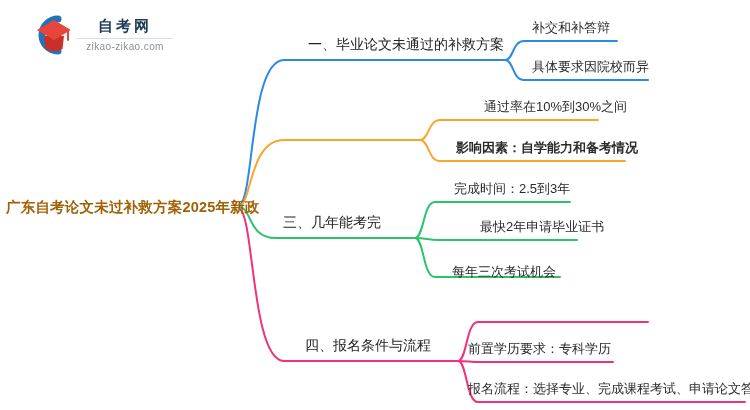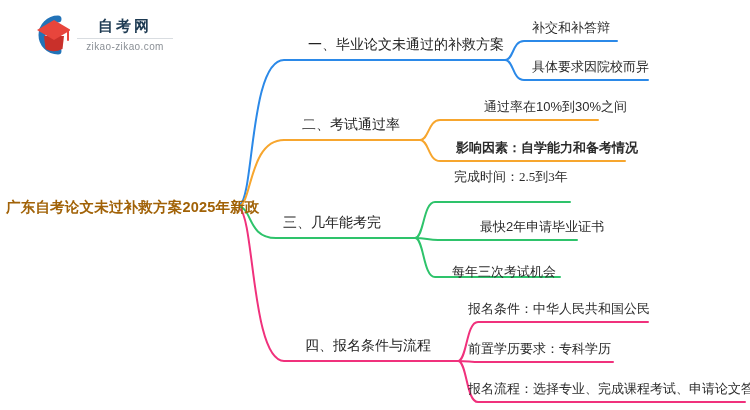--- a/index.html
+++ b/index.html
@@ -51,27 +51,25 @@
       <div class="logo-domain">zikao-zikao.com</div>
     </div>
   </div>
 
   <div class="root-label">广东自考论文未过补救方案2025年新政</div>
 
   <div class="label branch-label" style="left:308px;top:35px;">一、毕业论文未通过的补救方案</div>
   <div class="label" style="left:532px;top:19px;">补交和补答辩</div>
   <div class="label" style="left:532px;top:58px;">具体要求因院校而异</div>
 
-  <div class="label branch-label" style="left:302px;top:115px;">二、考试通过率</div>
   <div class="label" style="left:456px;top:98px;margin-left:28px;">通过率在10%到30%之间</div>
   <div class="label" style="left:456px;top:139px;font-weight:bold;">影响因素：自学能力和备考情况</div>
 
   <div class="label branch-label" style="left:283px;top:213px;">三、几年能考完</div>
-  <div class="label" style="left:454px;top:168px;font-family:Liberation Serif, serif;">完成时间：2.5到3年</div>
+  <div class="label" style="left:454px;top:180px;">完成时间：2.5到3年</div>
   <div class="label" style="left:453px;top:218px;margin-left:27px;">最快2年申请毕业证书</div>
   <div class="label" style="left:452px;top:263px;">每年三次考试机会</div>
 
   <div class="label branch-label" style="left:305px;top:336px;">四、报名条件与流程</div>
-  <div class="label" style="left:468px;top:300px;">报名条件：中华人民共和国公民</div>
   <div class="label" style="left:468px;top:340px;">前置学历要求：专科学历</div>
   <div class="label" style="left:468px;top:380px;">报名流程：选择专业、完成课程考试、申请论文答辩</div>
 
 </div>
 
 </body></html>

